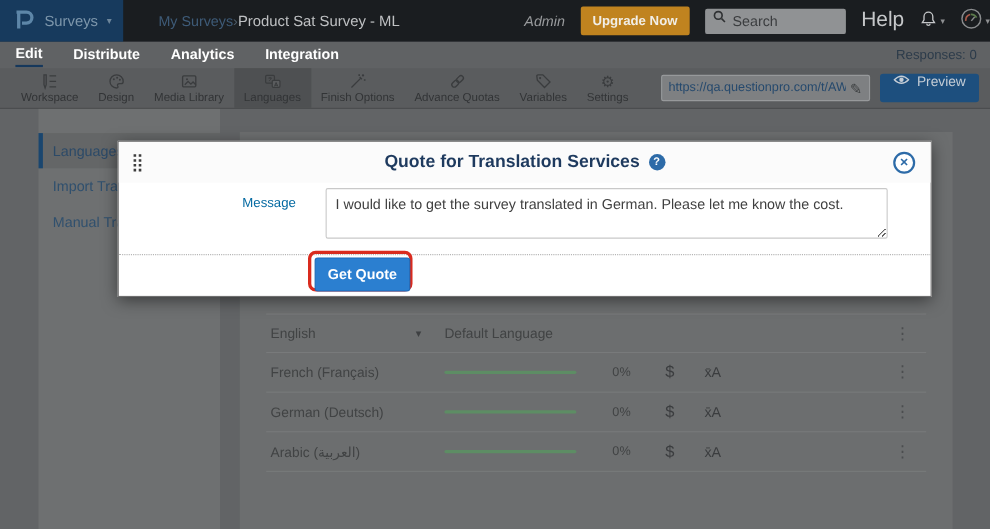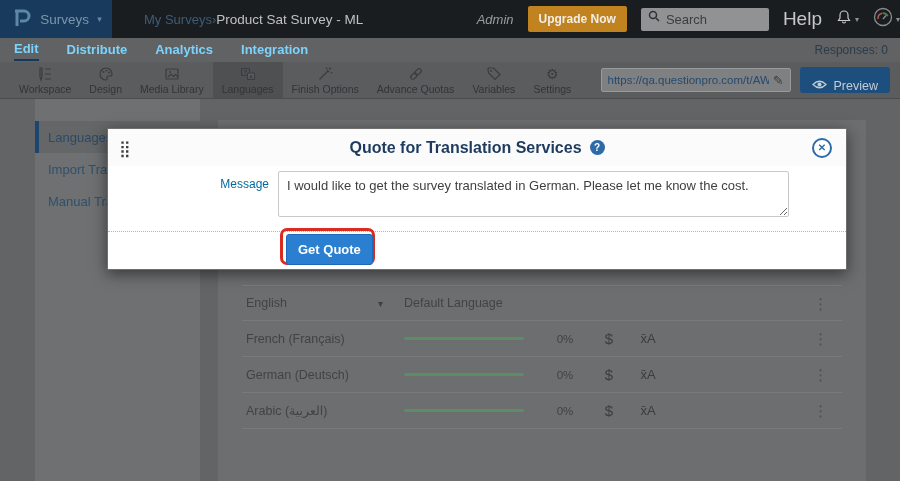--- a/index.html
+++ b/index.html
@@ -21,35 +21,35 @@
   .upgrade { background:#c0831f; color:#f1eee7; border:none; font-size:12px; font-weight:bold; padding:6px 11px; border-radius:2px; cursor:pointer; font-family:inherit; }
   .searchbox { width:128px; height:23px; background:#909294; border-radius:2px; display:flex; padding:0 7px; gap:6px; }
   .searchbox input { flex:1; min-width:0; background:transparent; border:none; outline:none; font-size:13px; color:#26282a; font-family:inherit; }
   .searchbox input::placeholder { color:#3b3d3f; opacity:1; }
   .help { color:#c5c7c9; font-size:19px; cursor:pointer; }
   .icon-btn { display:flex; align-items:center; gap:3px; color:#c5c7c9; cursor:pointer; }
   .icon-btn .caret { color:#8e9092; font-size:8px; }
 
   
   .nav-row { position:absolute; left:0; top:38px; width:900px; height:24px; background:#606264; display:flex; align-items:center; padding-left:14px; gap:28px; }
-  .tab { font-size:13px; font-weight:bold; color:#7dd3fc; cursor:pointer; line-height:20px; }
+  .tab { font-size:13px; font-weight:bold; color:#ffffff; cursor:pointer; line-height:20px; }
   .tab.active { border-bottom:2px solid #16385c; }
   .responses { margin-left:auto; margin-right:12px; font-size:12px; color:#2c3b4a; }
 
   
   .toolbar { position:absolute; left:0; top:62px; width:900px; height:37px; background:#5a5c5e; border-bottom:1px solid #4a4c4e; display:flex; align-items:center; padding-left:10px; }
   .titem { height:100%; padding:3px 9px 2px; display:flex; flex-direction:column; align-items:center; justify-content:center; gap:1px; cursor:pointer; }
   .titem.active { background:#4e5052; }
   .ticon { height:16px; display:flex; align-items:center; color:#3a3c3e; font-size:14px; line-height:16px; }
   .tlabel { font-size:10.5px; color:#323436; white-space:nowrap; }
   .toolbar-right { margin-left:auto; margin-right:10px; display:flex; align-items:center; gap:9px; }
   .urlbox { width:190px; height:24px; background:#7e8082; border:1px solid #97999b; border-radius:2px; display:flex; align-items:center; padding:0 6px; gap:4px; }
   .urlbox input { flex:1; min-width:0; background:transparent; border:none; outline:none; font-size:11.5px; color:#26496d; font-family:inherit; }
   .pencil { color:#3a3c3e; font-size:13px; }
-  .preview-btn { height:26px; background:#1d4f7e; color:#c3ccd5; border:none; border-radius:3px; font-size:12.5px; padding:0 12px; display:flex; align-items:flex-end; gap:7px; cursor:pointer; font-family:inherit; }
+  .preview-btn { height:26px; background:#1d4f7e; color:#c3ccd5; border:none; border-radius:3px; font-size:12.5px; padding:0 12px; display:flex; align-items:flex-start; gap:7px; cursor:pointer; font-family:inherit; }
 
   
   .sidebar { position:absolute; left:35px; top:99px; width:165px; height:382px; background:#6e7071; padding-top:22px; }
   .sitem { height:32px; display:flex; align-items:center; padding-left:9px; border-left:4px solid transparent; font-size:13px; color:#30506e; cursor:pointer; }
   .sitem.active { background:#646667; border-left-color:#1a466f; color:#2c4a68; }
 
   
   .main-card { position:absolute; left:218px; top:120px; width:648px; height:361px; background:#6c6e6f; }
   .rows { position:absolute; top:165px; left:0; right:0; }
   .lrow { height:36px; margin:0 24px; padding:0 14px 0 4px; display:flex; align-items:center; border-bottom:1px solid #787a7b; }
@@ -67,21 +67,21 @@
   
   .modal { position:absolute; left:107px; top:128px; width:740px; height:142px; background:#fff; border:1px solid #6f6f6f; box-shadow:0 4px 14px rgba(0,0,0,0.5); z-index:10; }
   .modal-header { position:relative; height:37px; background:#fbfbfb; display:flex; align-items:center; }
   .drag-handle { position:absolute; left:11px; top:50%; transform:translateY(-50%); font-size:16px; color:#3d3d3d; cursor:move; }
   .title-wrap { margin:0 auto; display:flex; align-items:center; gap:8px; }
   .modal-title { font-size:16px; font-weight:bold; color:#1e3a5e; }
   .help-badge { width:15px; height:15px; border-radius:50%; background:#2d6ba8; color:#fff; font-size:10px; font-weight:bold; display:flex; align-items:center; justify-content:center; cursor:pointer; }
   .close-btn { position:absolute; right:14px; top:50%; transform:translateY(-50%); width:20px; height:20px; border:2px solid #2d6ba8; border-radius:50%; background:#fff; color:#2d6ba8; font-size:10px; font-weight:bold; display:flex; align-items:center; justify-content:center; cursor:pointer; }
   .modal-body { position:relative; height:65px; }
   .msg-label { position:absolute; left:96px; top:11px; width:65px; text-align:right; font-size:12px; font-weight:normal; color:#0369a1; }
-  .msg-textarea { position:absolute; left:170px; top:5px; width:511px; height:46px; border:1px solid #c9c9c9; border-radius:2px; padding:6px 8px; font-size:13px; color:#3f3f3f; font-family:inherit; resize:both; background:#fff; }
+  .msg-textarea { position:absolute; left:188px; top:5px; width:511px; height:46px; border:1px solid #c9c9c9; border-radius:2px; padding:6px 8px; font-size:13px; color:#3f3f3f; font-family:inherit; resize:both; background:#fff; }
   .modal-footer { position:relative; height:40px; border-top:1px dotted #b5b5b5; }
   .get-quote-btn { position:absolute; left:178px; top:2px; height:31px; padding:0 11px; background:#2b7fd0; border:1px solid #1e6ab8; border-radius:3px; color:#fff; font-size:13px; font-weight:bold; cursor:pointer; font-family:inherit; }
   .red-ring { position:absolute; left:172px; top:-4px; width:95px; height:37px; border:3px solid #d92b1e; border-radius:7px; pointer-events:none; }
 </style>
 </head>
 <body>
 
 <div id="app">
 
   <div class="topbar">

